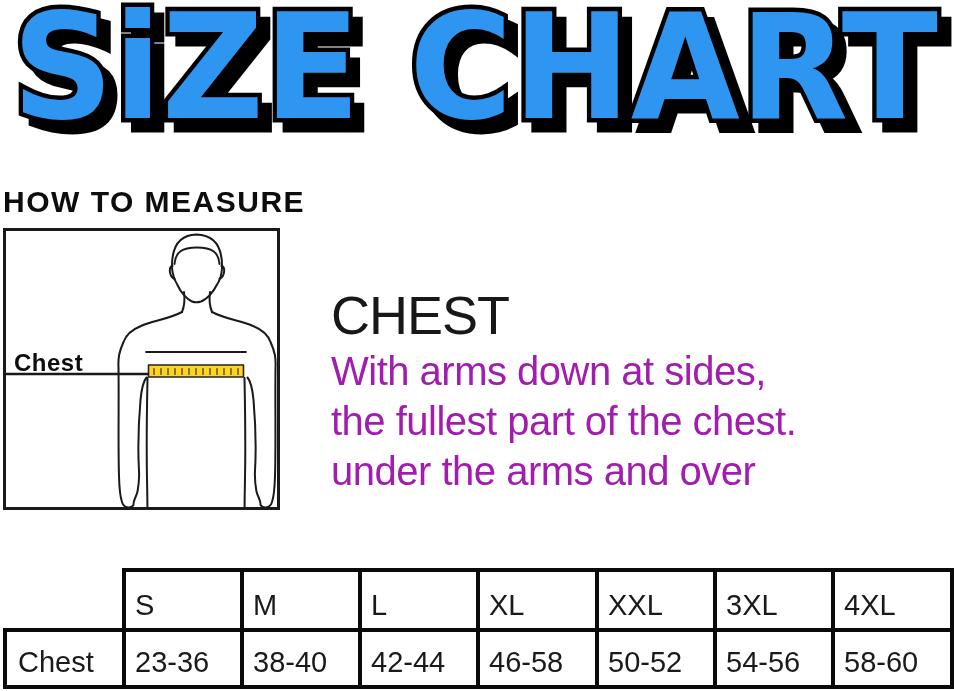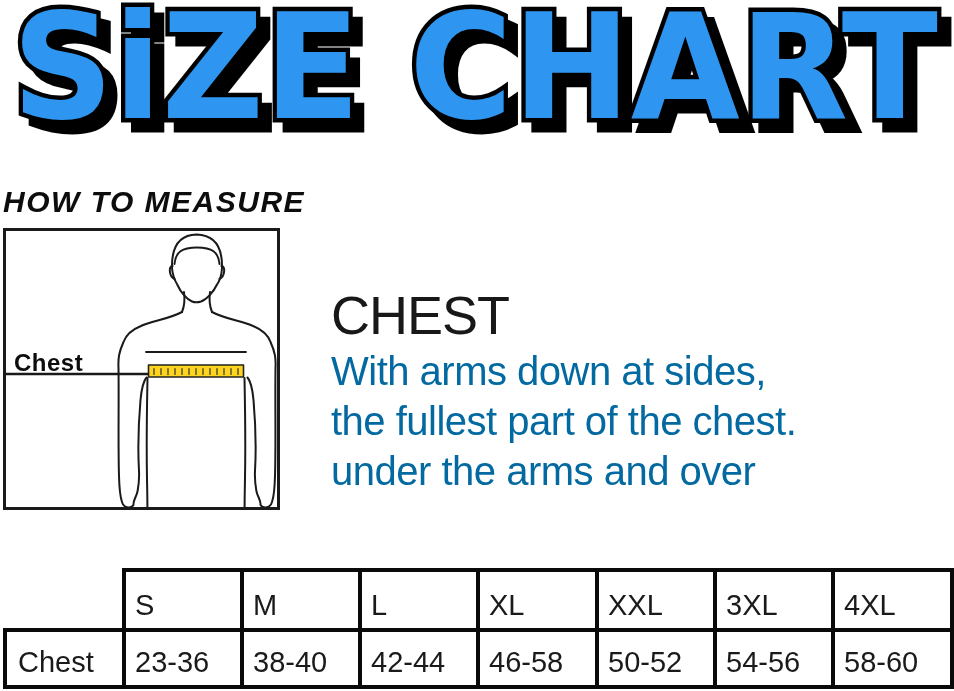--- a/index.html
+++ b/index.html
@@ -41,21 +41,20 @@
 
   
   .htm-heading {
     position: absolute;
     left: 3px; top: 185px;
     font-size: 30px;
     font-weight: bold;
     letter-spacing: 1.5px;
     color: #0d0d0d;
     white-space: nowrap;
-    font-style: italic;
   }
 
   .figure-box {
     position: absolute;
     left: 3px; top: 228px;
     width: 277px; height: 282px;
     border: 3px solid #1a1a1a;
     background: #ffffff;
   }
   .figure-box svg { position: absolute; left: 0; top: 0; display: block; }
@@ -77,21 +76,21 @@
     letter-spacing: -1px;
     color: #181818;
   }
   .chest-lines {
     position: absolute;
     left: 331px; top: 346px;
     font-size: 40px;
     font-weight: 400;
     letter-spacing: -0.5px;
     line-height: 50px;
-    color: #0369a1;
+    color: #a21caf;
     white-space: nowrap;
   }
 
   
   .size-table {
     position: absolute;
     left: 3px; top: 568px;
     width: 947px;
     border-collapse: collapse;
     table-layout: fixed;

